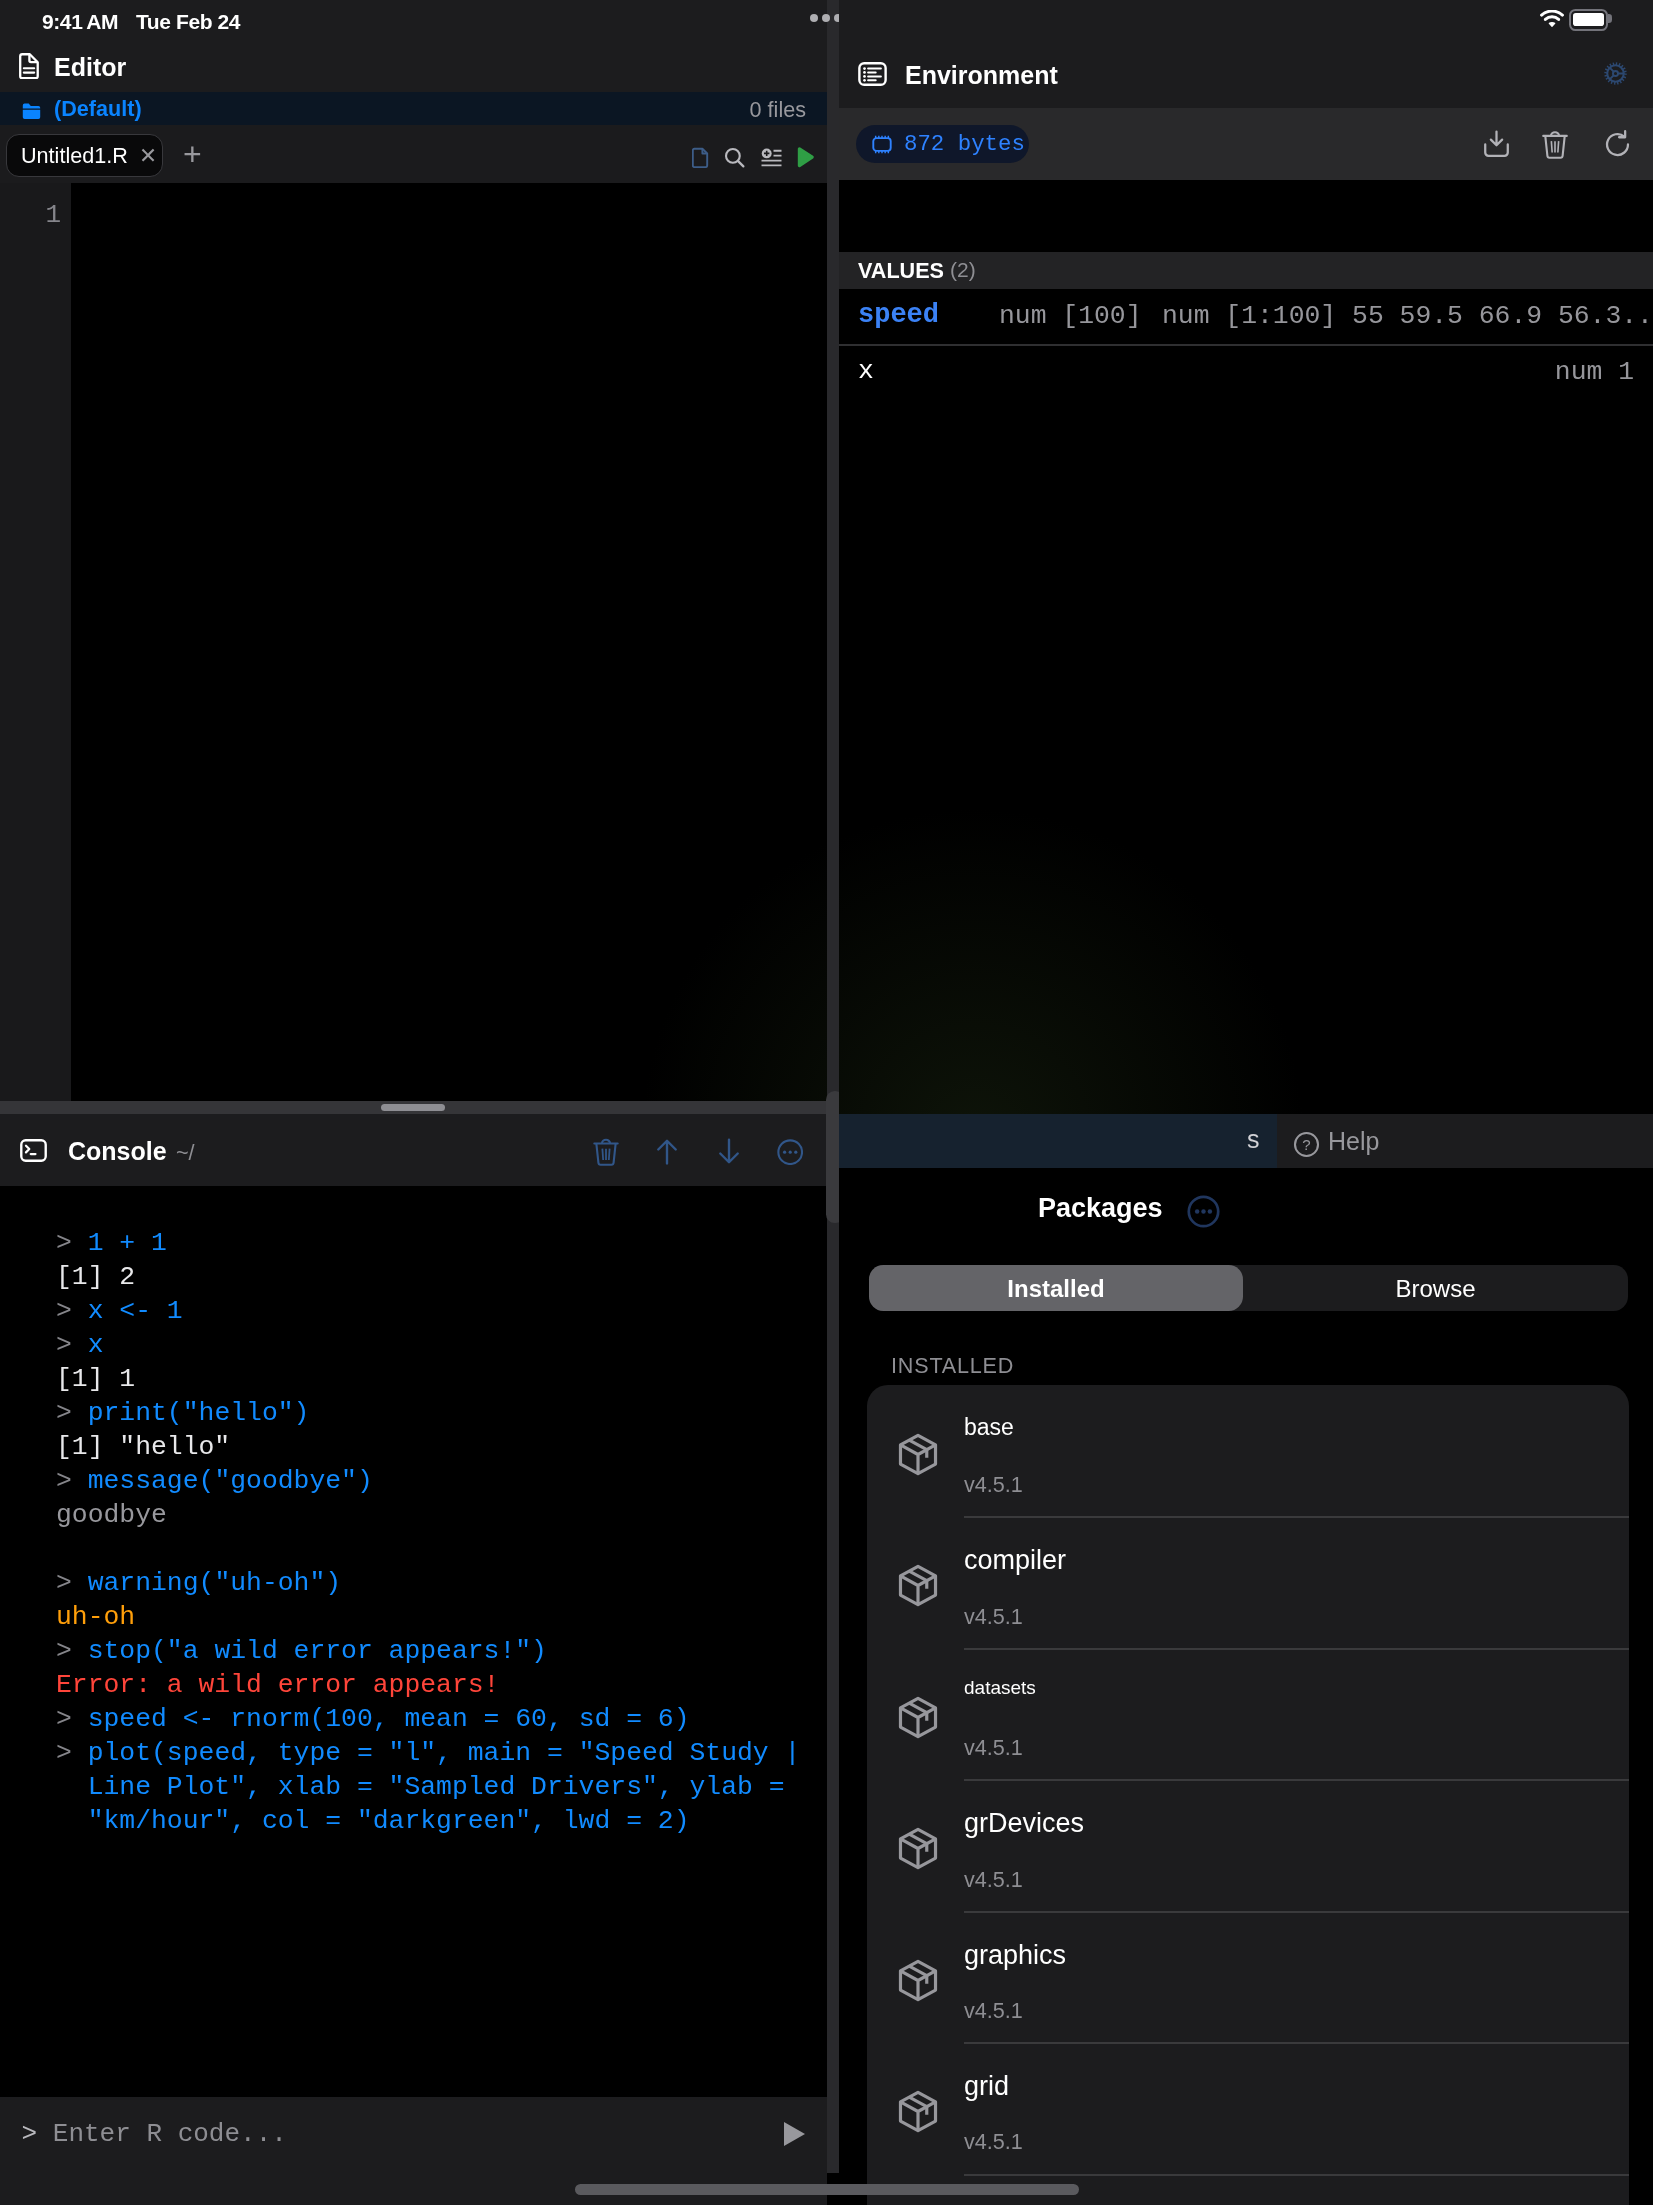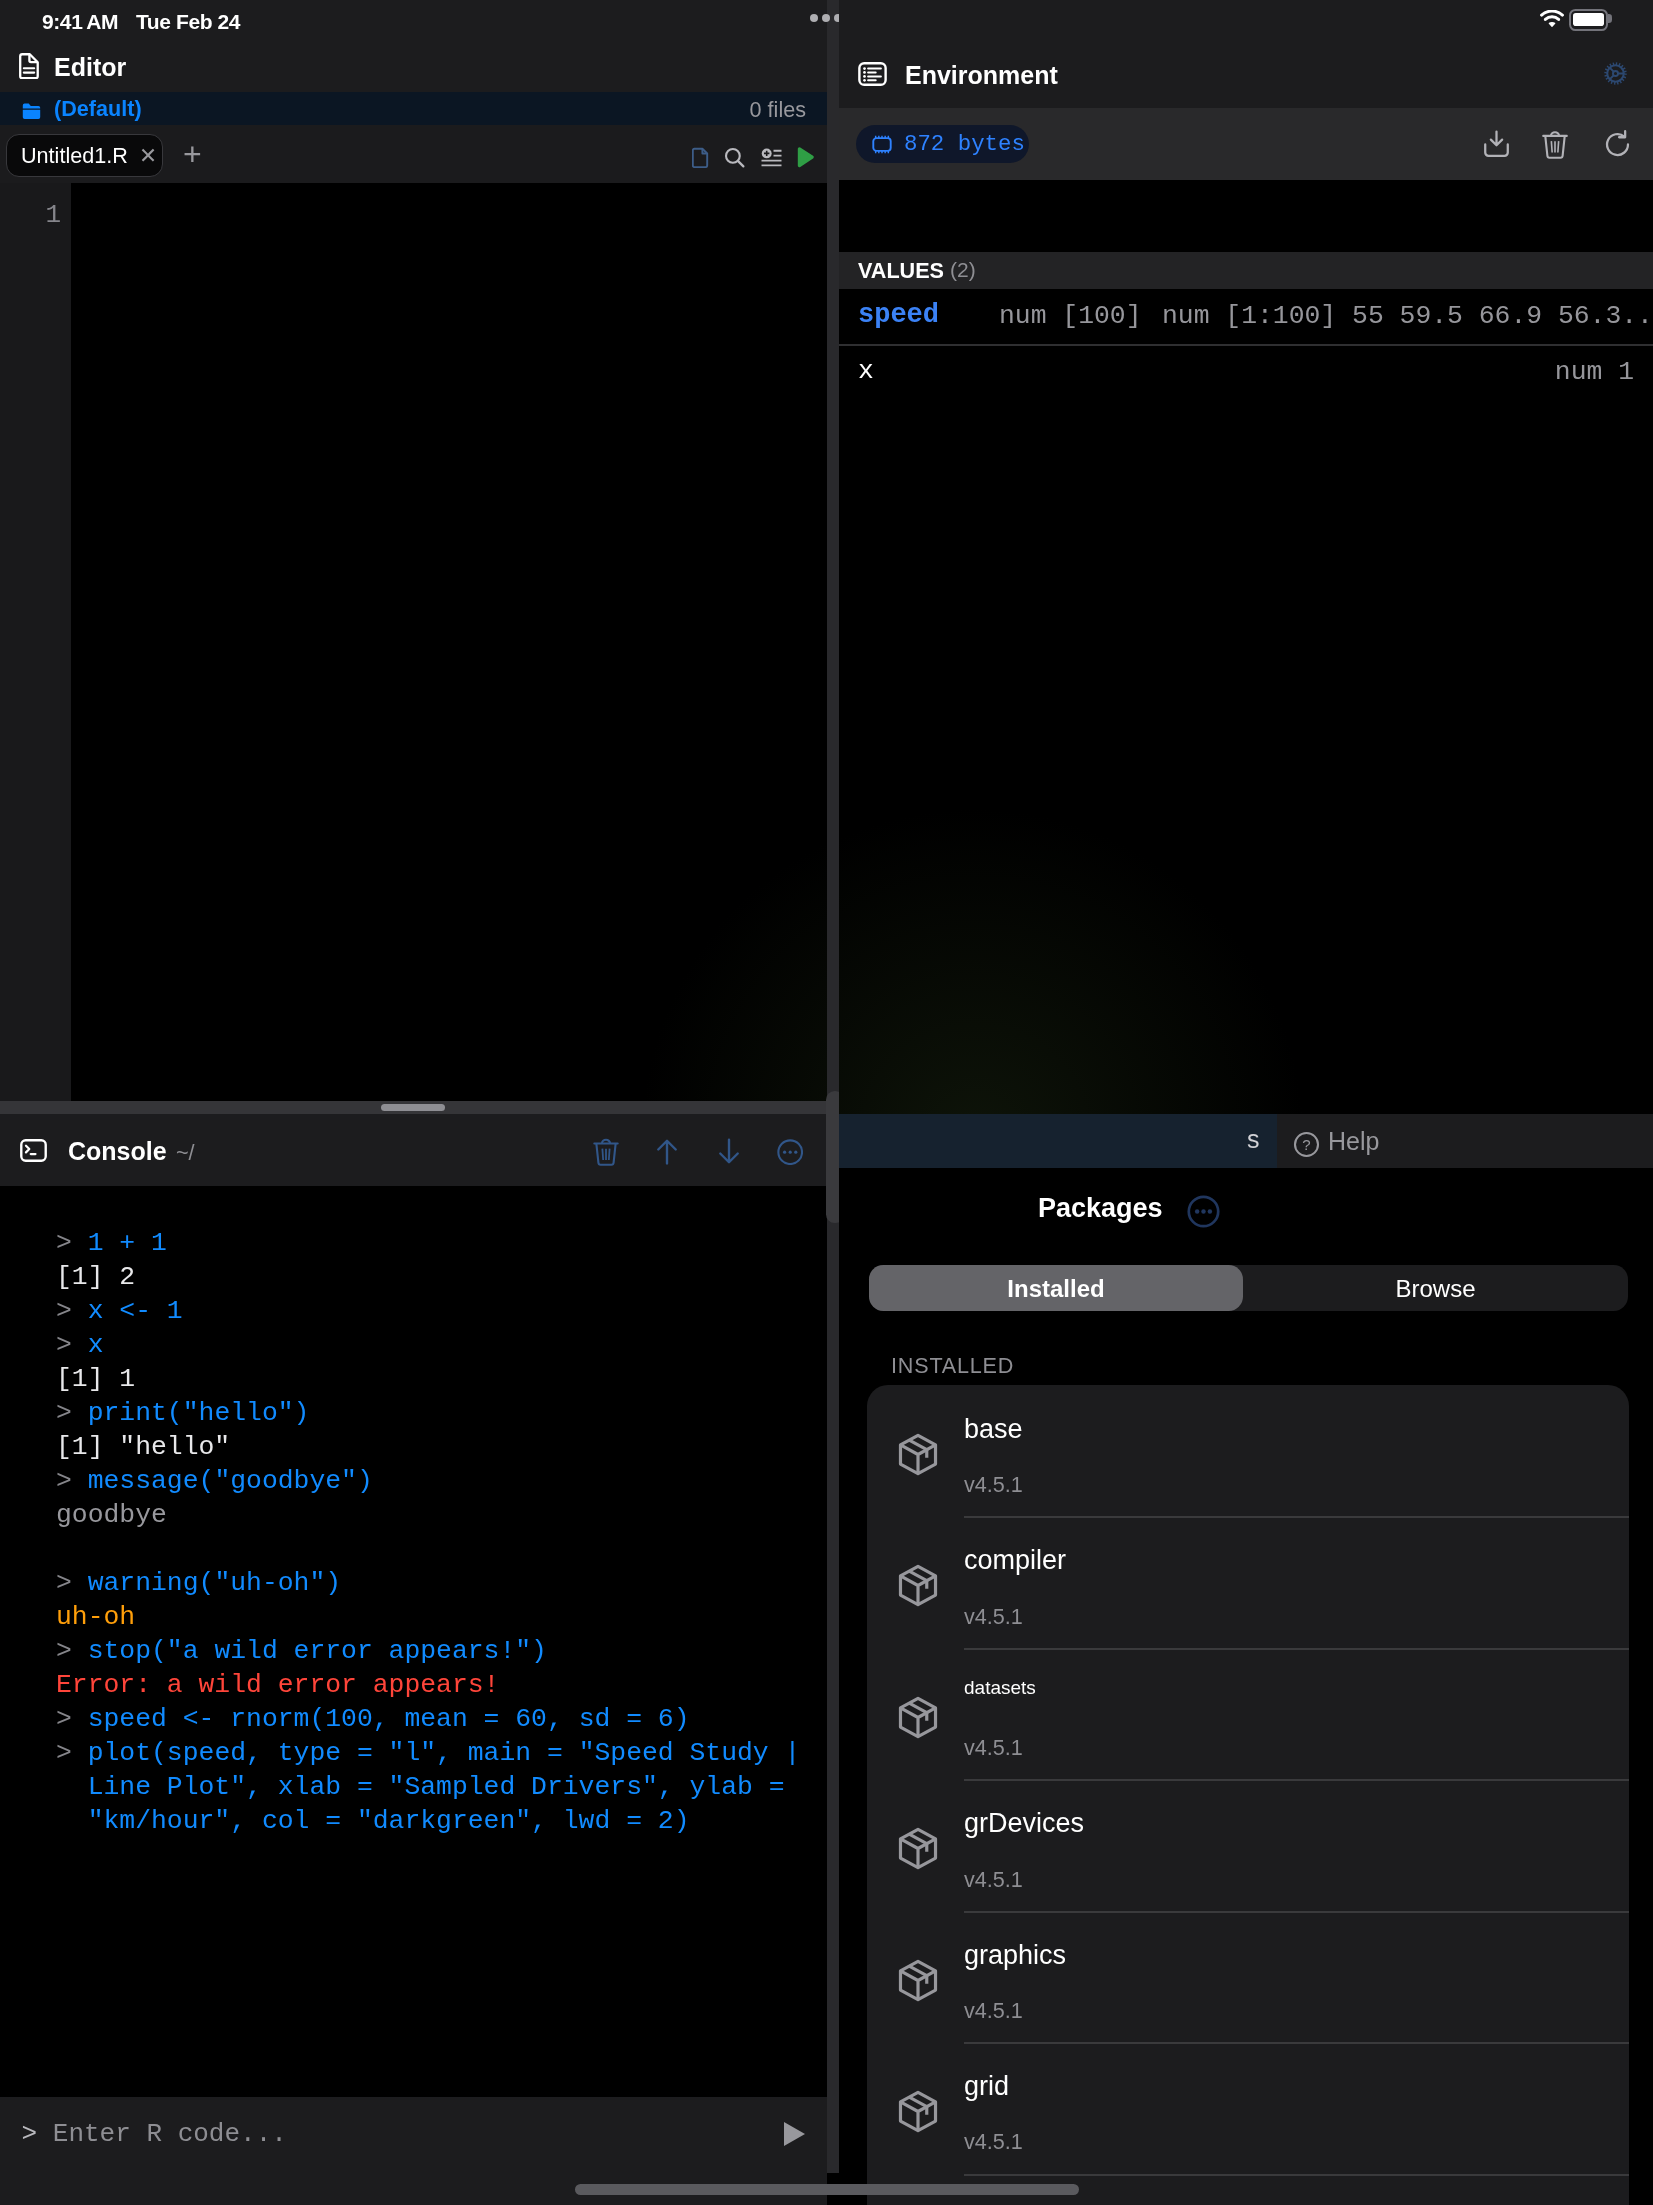--- a/index.html
+++ b/index.html
@@ -261,21 +261,21 @@
 <div class="abs" style="left:867px;top:1385px;width:762px;height:881px;background:#1c1c1e;border-radius:21px;">
 <div class="abs" style="left:30px;top:48px;">
         <svg width="42" height="43" viewBox="0 0 52 54">
  <g fill="none" stroke="#97979c" stroke-width="4" stroke-linejoin="round">
  <path d="M26 3 L48 15 V39 L26 51 L4 39 V15 Z"></path>
  <path d="M4 15 L26 27 L48 15 M26 27 V51"></path>
  <path d="M15 9 L37 21 V31"></path>
  </g>
 </svg>
       </div>
-<div class="abs" style="left:97px;top:29px;color:#fff;font-size:27px;">base</div>
+<div class="abs" style="left:97px;top:29px;color:#fff;font-size:23px;">base</div>
 <div class="abs" style="left:97px;top:87px;color:#8e8e93;font-size:21.6px;">v4.5.1</div>
 <div class="abs" style="left:97px;top:131px;width:665px;height:1.6px;background:#3a3a3c;"></div>
 <div class="abs" style="left:30px;top:179px;">
         <svg width="42" height="43" viewBox="0 0 52 54">
  <g fill="none" stroke="#97979c" stroke-width="4" stroke-linejoin="round">
  <path d="M26 3 L48 15 V39 L26 51 L4 39 V15 Z"></path>
  <path d="M4 15 L26 27 L48 15 M26 27 V51"></path>
  <path d="M15 9 L37 21 V31"></path>
  </g>
 </svg>

